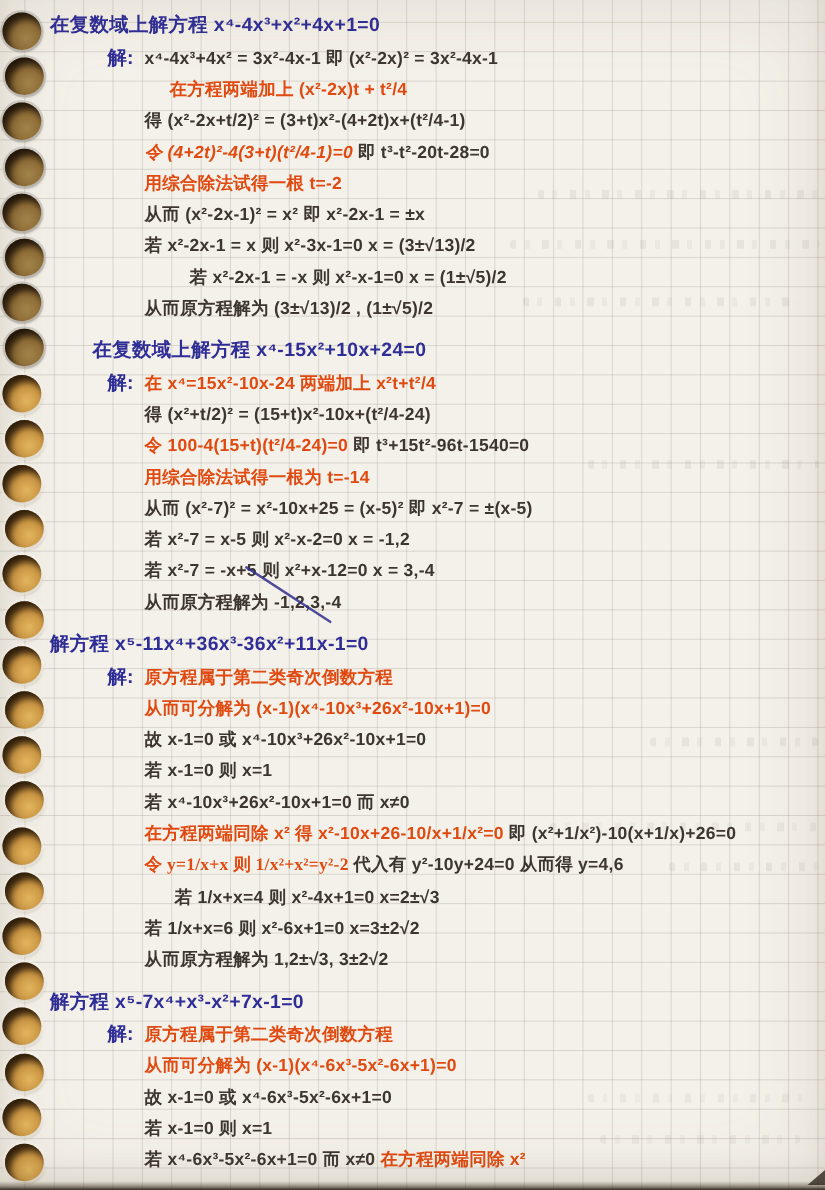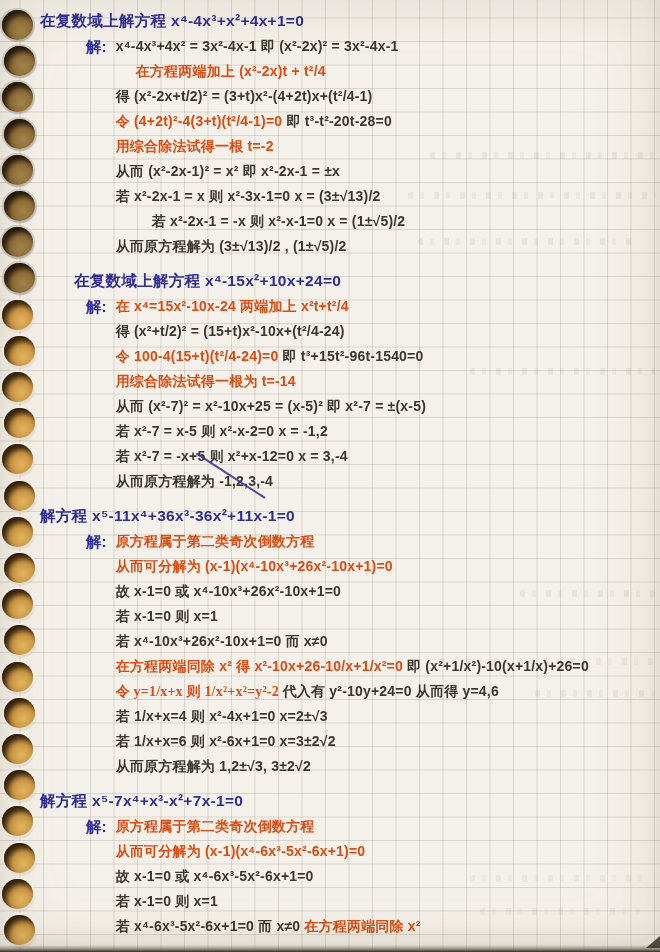--- a/index.html
+++ b/index.html
@@ -100,21 +100,21 @@
     </div>
   <div class="content">
       <div class="section">
         <div class="sec-title" style="color: rgb(47, 45, 150);">在复数域上解方程 x⁴-4x³+x²+4x+1=0</div>
         <div class="sol">
           <span class="sol-label" style="color: rgb(47, 45, 150);">解:</span>
           <div class="lines">
             <div class="note-line"><span class="seg" style="color: rgb(60, 54, 47);">x⁴-4x³+4x² = 3x²-4x-1   即 (x²-2x)² = 3x²-4x-1</span></div>
             <div class="note-line"><span class="seg" style="color: rgb(224, 74, 16); padding-left: 20px;">在方程两端加上 (x²-2x)t + t²/4</span></div>
             <div class="note-line"><span class="seg" style="color: rgb(60, 54, 47);">得 (x²-2x+t/2)² = (3+t)x²-(4+2t)x+(t²/4-1)</span></div>
-            <div class="note-line"><span class="seg" style="color: rgb(224, 74, 16);">令 (4+2t)²-4(3+t)(t²/4-1)=0  </span><span class="seg" style="color: rgb(60, 54, 47);">即 t³-t²-20t-28=0</span></div>
+            <div class="note-line"><span class="seg" style="color: rgb(224, 74, 16); font-style: italic;">令 (4+2t)²-4(3+t)(t²/4-1)=0  </span><span class="seg" style="color: rgb(60, 54, 47);">即 t³-t²-20t-28=0</span></div>
             <div class="note-line"><span class="seg" style="color: rgb(224, 74, 16);">用综合除法试得一根 t=-2</span></div>
             <div class="note-line"><span class="seg" style="color: rgb(60, 54, 47);">从而 (x²-2x-1)² = x²   即 x²-2x-1 = ±x</span></div>
             <div class="note-line"><span class="seg" style="color: rgb(60, 54, 47);">若 x²-2x-1 = x  则 x²-3x-1=0    x = (3±√13)/2</span></div>
             <div class="note-line"><span class="seg" style="color: rgb(60, 54, 47); margin-left: 36px;">若 x²-2x-1 = -x  则 x²-x-1=0    x = (1±√5)/2</span></div>
             <div class="note-line"><span class="seg" style="color: rgb(60, 54, 47);">从而原方程解为 (3±√13)/2 , (1±√5)/2</span></div>
           </div>
         </div>
       </div>
       <div class="section">
         <div class="sec-title" style="color: rgb(47, 45, 150); margin-left: 34px;">在复数域上解方程 x⁴-15x²+10x+24=0</div>
@@ -137,21 +137,21 @@
         <div class="sol">
           <span class="sol-label" style="color: rgb(47, 45, 150);">解:</span>
           <div class="lines">
             <div class="note-line"><span class="seg" style="color: rgb(224, 74, 16);">原方程属于第二类奇次倒数方程</span></div>
             <div class="note-line"><span class="seg" style="color: rgb(224, 74, 16);">从而可分解为 (x-1)(x⁴-10x³+26x²-10x+1)=0</span></div>
             <div class="note-line"><span class="seg" style="color: rgb(60, 54, 47);">故 x-1=0 或 x⁴-10x³+26x²-10x+1=0</span></div>
             <div class="note-line"><span class="seg" style="color: rgb(60, 54, 47);">若 x-1=0  则 x=1</span></div>
             <div class="note-line"><span class="seg" style="color: rgb(60, 54, 47);">若 x⁴-10x³+26x²-10x+1=0  而 x≠0</span></div>
             <div class="note-line"><span class="seg" style="color: rgb(224, 74, 16);">在方程两端同除 x² 得 x²-10x+26-10/x+1/x²=0  </span><span class="seg" style="color: rgb(60, 54, 47);">即 (x²+1/x²)-10(x+1/x)+26=0</span></div>
             <div class="note-line"><span class="seg" style="color: rgb(224, 74, 16); font-family: Liberation Serif, serif;">令 y=1/x+x 则 1/x²+x²=y²-2 </span><span class="seg" style="color: rgb(60, 54, 47);">代入有 y²-10y+24=0  从而得 y=4,6</span></div>
-            <div class="note-line"><span class="seg" style="color: rgb(60, 54, 47);">若 1/x+x=4   则 x²-4x+1=0   x=2±√3</span></div>
+            <div class="note-line"><span class="seg" style="color: rgb(60, 54, 47); margin-left: 24px;">若 1/x+x=4   则 x²-4x+1=0   x=2±√3</span></div>
             <div class="note-line"><span class="seg" style="color: rgb(60, 54, 47);">若 1/x+x=6   则 x²-6x+1=0   x=3±2√2</span></div>
             <div class="note-line"><span class="seg" style="color: rgb(60, 54, 47);">从而原方程解为 1,2±√3, 3±2√2</span></div>
           </div>
         </div>
       </div>
       <div class="section">
         <div class="sec-title" style="color: rgb(47, 45, 150);">解方程 x⁵-7x⁴+x³-x²+7x-1=0</div>
         <div class="sol">
           <span class="sol-label" style="color: rgb(47, 45, 150);">解:</span>
           <div class="lines">

